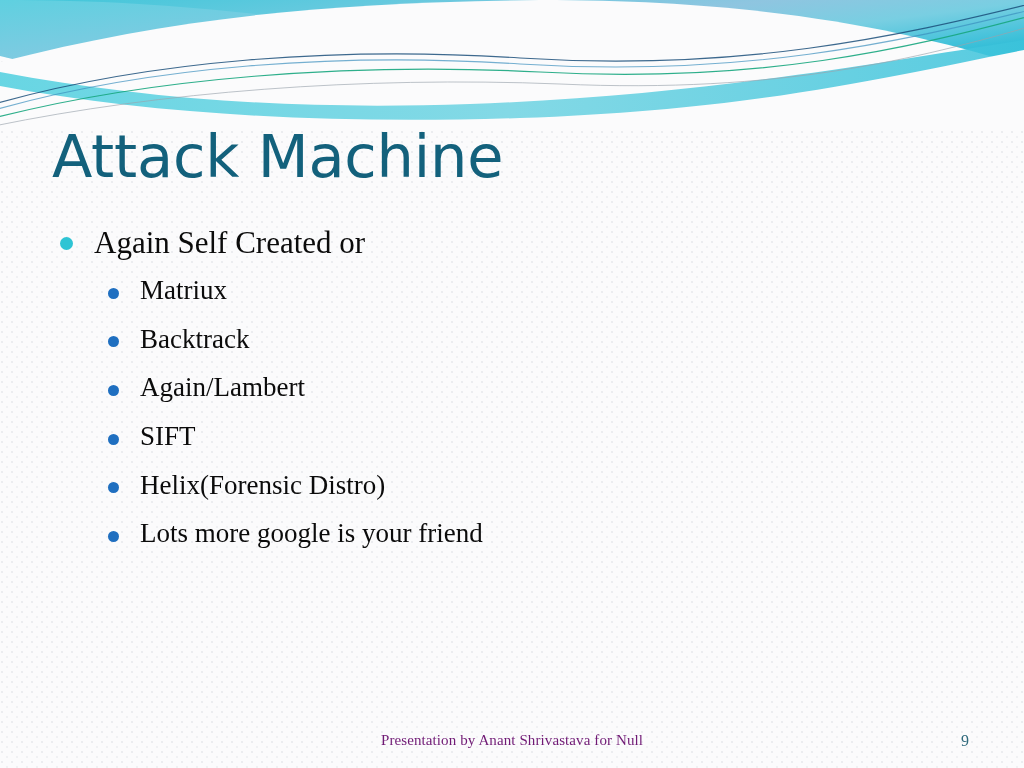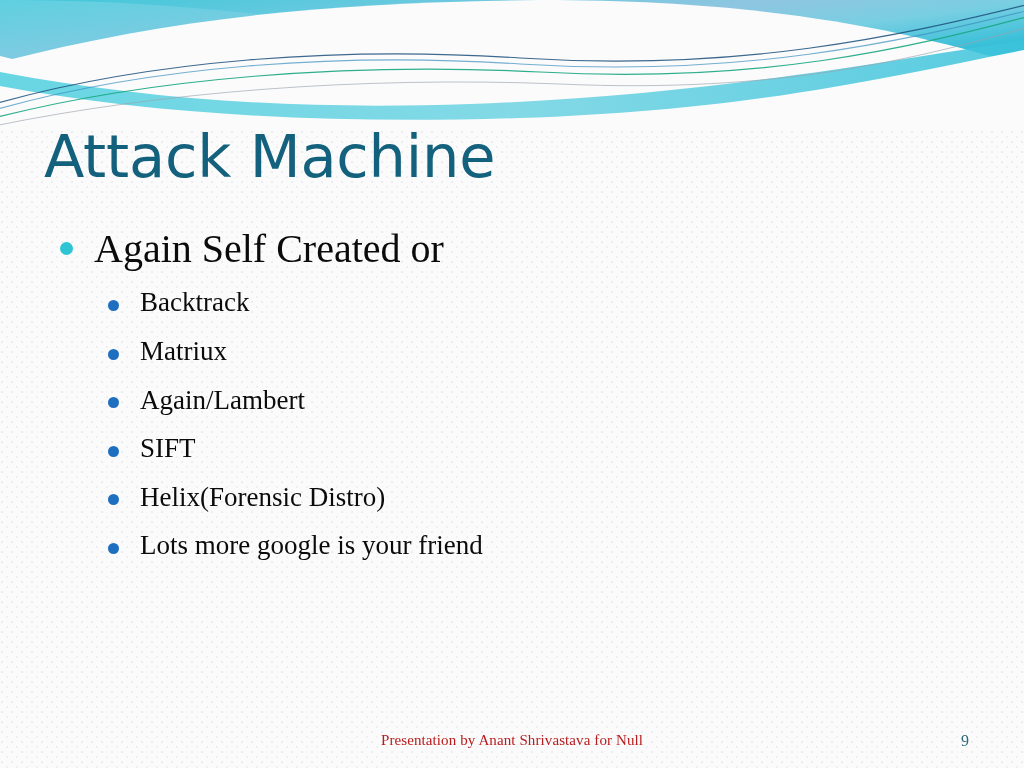--- a/index.html
+++ b/index.html
@@ -32,21 +32,21 @@
     position: absolute;
     top: 0;
     left: 0;
     width: 1024px;
     height: 130px;
   }
 
   
   #title {
     position: absolute;
-    left: 44px;
+    left: 52px;
     top: 126px;
     font-family: "DejaVu Sans", sans-serif;
     font-size: 59px;
     font-weight: 400;
     line-height: 1.05;
     letter-spacing: -0.2px;
     color: #13617c;
     white-space: nowrap;
   }
 
@@ -54,21 +54,21 @@
   #body {
     position: absolute;
     left: 52px;
     top: 222px;
     width: 920px;
   }
 
   .lvl1 {
     position: relative;
     padding-left: 42px;
-    font-size: 40px;
+    font-size: 31px;
     line-height: 1.36;
     color: #0b0b0b;
     margin: 0 0 2px 0;
   }
 
   .lvl1 > .bullet {
     position: absolute;
     left: 8px;
     top: 0.49em;
     width: 13px;
@@ -105,21 +105,21 @@
   }
 
   
   #footer-text {
     position: absolute;
     left: 0;
     right: 0;
     top: 732px;
     text-align: center;
     font-size: 15px;
-    color: #b91c1c;
+    color: #701a75;
     letter-spacing: 0.1px;
   }
 
   #slide-number {
     position: absolute;
     top: 732px;
     left: 930px;
     width: 70px;
     text-align: center;
     font-size: 16px;
@@ -175,25 +175,25 @@
   <div id="body">
 
     <div class="lvl1">
       <span class="bullet"></span>
       <span class="lvl1-text">Again Self Created or</span>
     </div>
 
     <div class="sublist">
       <div class="lvl2">
         <span class="bullet"></span>
+        <span class="lvl2-text">Matriux</span>
+      </div>
+      <div class="lvl2">
+        <span class="bullet"></span>
         <span class="lvl2-text">Backtrack</span>
-      </div>
-      <div class="lvl2">
-        <span class="bullet"></span>
-        <span class="lvl2-text">Matriux</span>
       </div>
       <div class="lvl2">
         <span class="bullet"></span>
         <span class="lvl2-text">Again/Lambert</span>
       </div>
       <div class="lvl2">
         <span class="bullet"></span>
         <span class="lvl2-text">SIFT</span>
       </div>
       <div class="lvl2">

